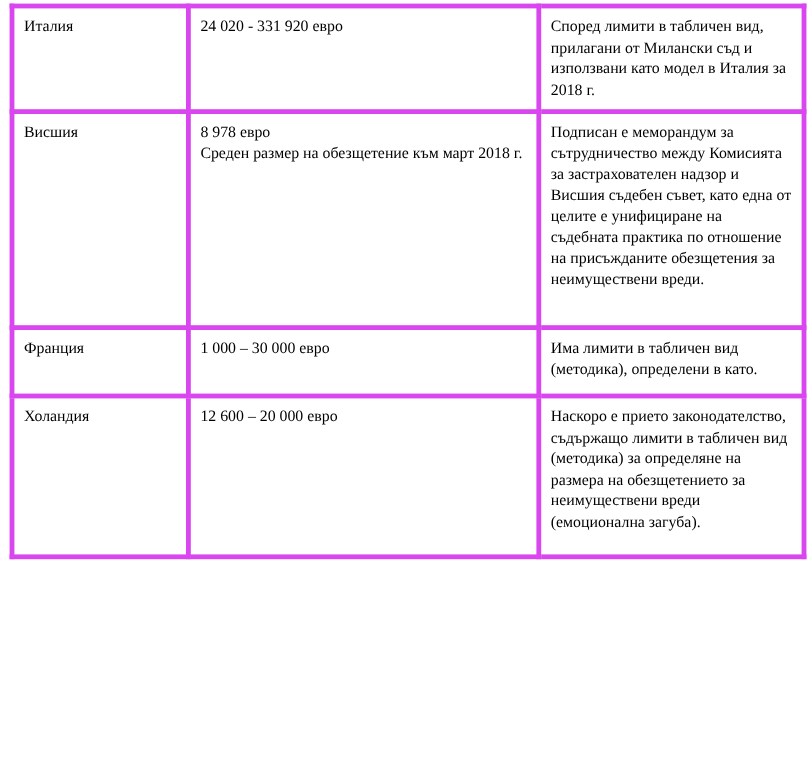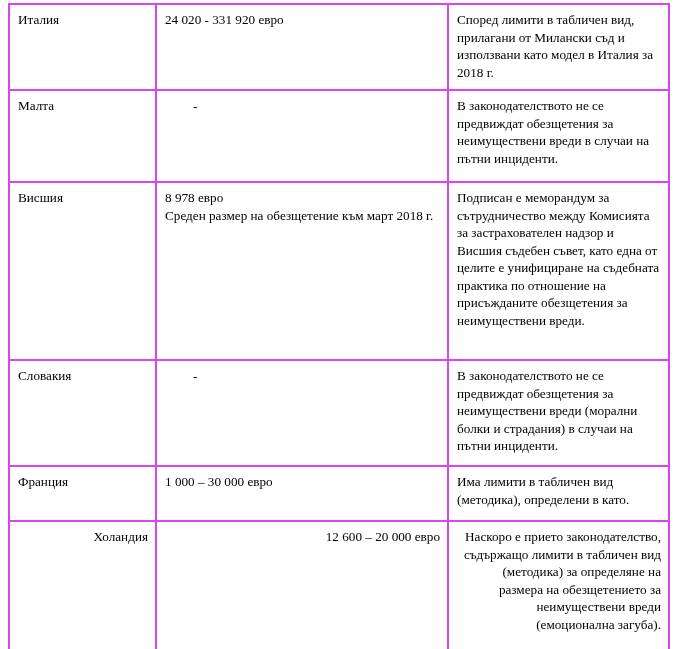--- a/index.html
+++ b/index.html
@@ -27,21 +27,21 @@
     position: absolute;
     left: 8px;
     top: 3px;
     width: 660px;
     border-collapse: collapse;
     table-layout: fixed;
     background: #ffffff;
   }
 
   table.compensation-table td {
-    border: 2px solid #d946ef;
+    border: 4px solid #d946ef;
     vertical-align: top;
     padding: 6px 7px 6px 8px;
     font-size: 13.2px;
     line-height: 1.33;
     color: #000000;
   }
 
   col.col-country  { width: 147px; }
   col.col-amount   { width: 292px; }
   col.col-notes    { width: 221px; }
@@ -75,21 +75,21 @@
   .notes-text {
     margin: 0;
   }
 
   
   tr.row-italy    td { height: 72px; }
   tr.row-malta    td { height: 78px; }
   tr.row-romania  td { height: 164px; }
   tr.row-slovakia td { height: 92px; }
   tr.row-france   td { height: 41px; margin-top: 42px; }
-  tr.row-holland  td { height: 118px; text-align: right; }
+  tr.row-holland  td { height: 118px; }
 </style>
 </head>
 <body>
 
 <div id="page">
 
   <table class="compensation-table">
     <colgroup>
       <col class="col-country">
       <col class="col-amount">
@@ -102,56 +102,34 @@
           <p class="amount-line">Италия</p>
         </td>
         <td class="amount-cell">
           <p class="amount-line">24 020 - 331 920 евро</p>
         </td>
         <td class="notes-cell">
           <p class="notes-text">Според лимити в табличен вид, прилагани от Милански съд и използвани като модел в Италия за 2018 г.</p>
         </td>
       </tr>
 
-      <tr class="row-malta">
-        <td class="country-cell">
-          <p class="amount-line">Малта</p>
-        </td>
-        <td class="amount-cell">
-          <p class="amount-dash">-</p>
-        </td>
-        <td class="notes-cell">
-          <p class="notes-text">В законодателството не се предвиждат обезщетения за неимуществени вреди в случаи на пътни инциденти.</p>
-        </td>
-      </tr>
 
       <tr class="row-romania">
         <td class="country-cell">
           <p class="amount-line">Висшия</p>
         </td>
         <td class="amount-cell">
           <p class="amount-line">8 978 евро</p>
           <p class="amount-line justified">Среден размер на обезщетение към март 2018 г.</p>
         </td>
         <td class="notes-cell">
           <p class="notes-text">Подписан е меморандум за сътрудничество между Комисията за застрахователен надзор и Висшия съдебен съвет, като една от целите е унифициране на съдебната практика по отношение на присъжданите обезщетения за неимуществени вреди.</p>
         </td>
       </tr>
 
-      <tr class="row-slovakia">
-        <td class="country-cell">
-          <p class="amount-line">Словакия</p>
-        </td>
-        <td class="amount-cell">
-          <p class="amount-dash">-</p>
-        </td>
-        <td class="notes-cell">
-          <p class="notes-text">В законодателството не се предвиждат обезщетения за неимуществени вреди (морални болки и страдания) в случаи на пътни инциденти.</p>
-        </td>
-      </tr>
 
       <tr class="row-france">
         <td class="country-cell">
           <p class="amount-line">Франция</p>
         </td>
         <td class="amount-cell">
           <p class="amount-line">1 000 – 30 000 евро</p>
         </td>
         <td class="notes-cell">
           <p class="notes-text">Има лимити в табличен вид (методика), определени в като.</p>

